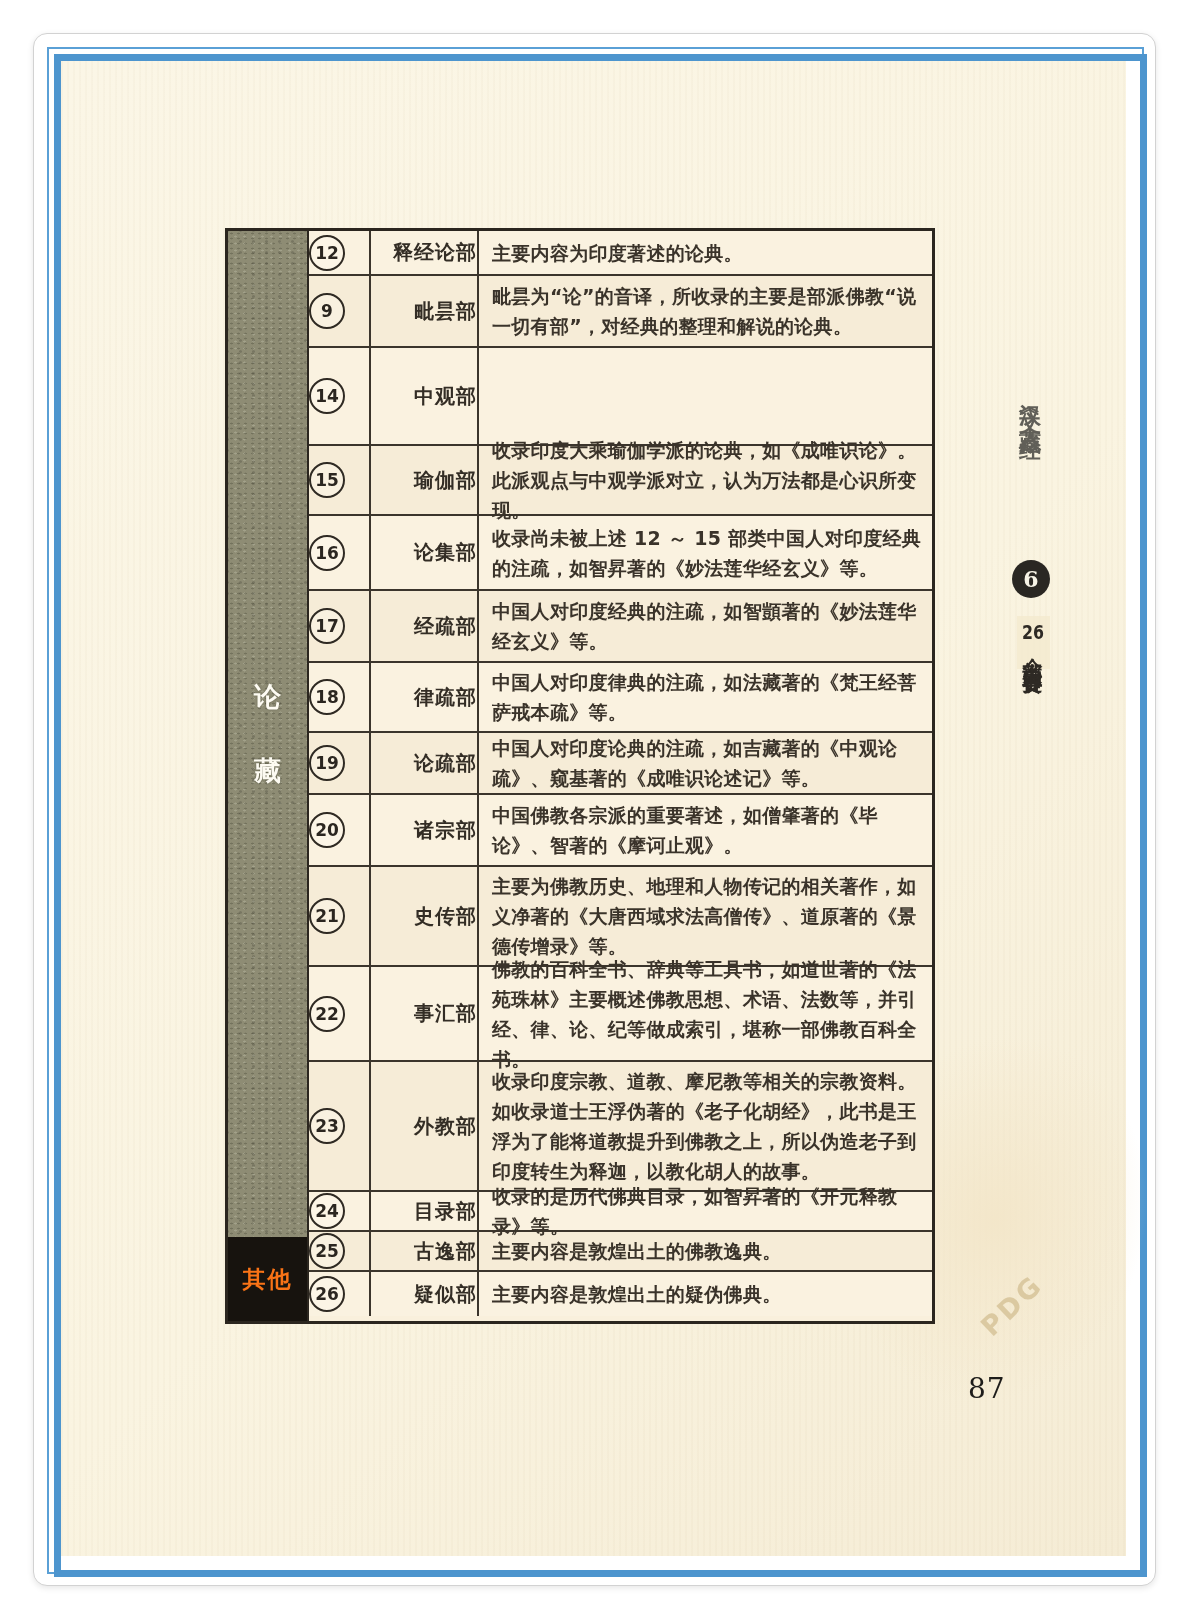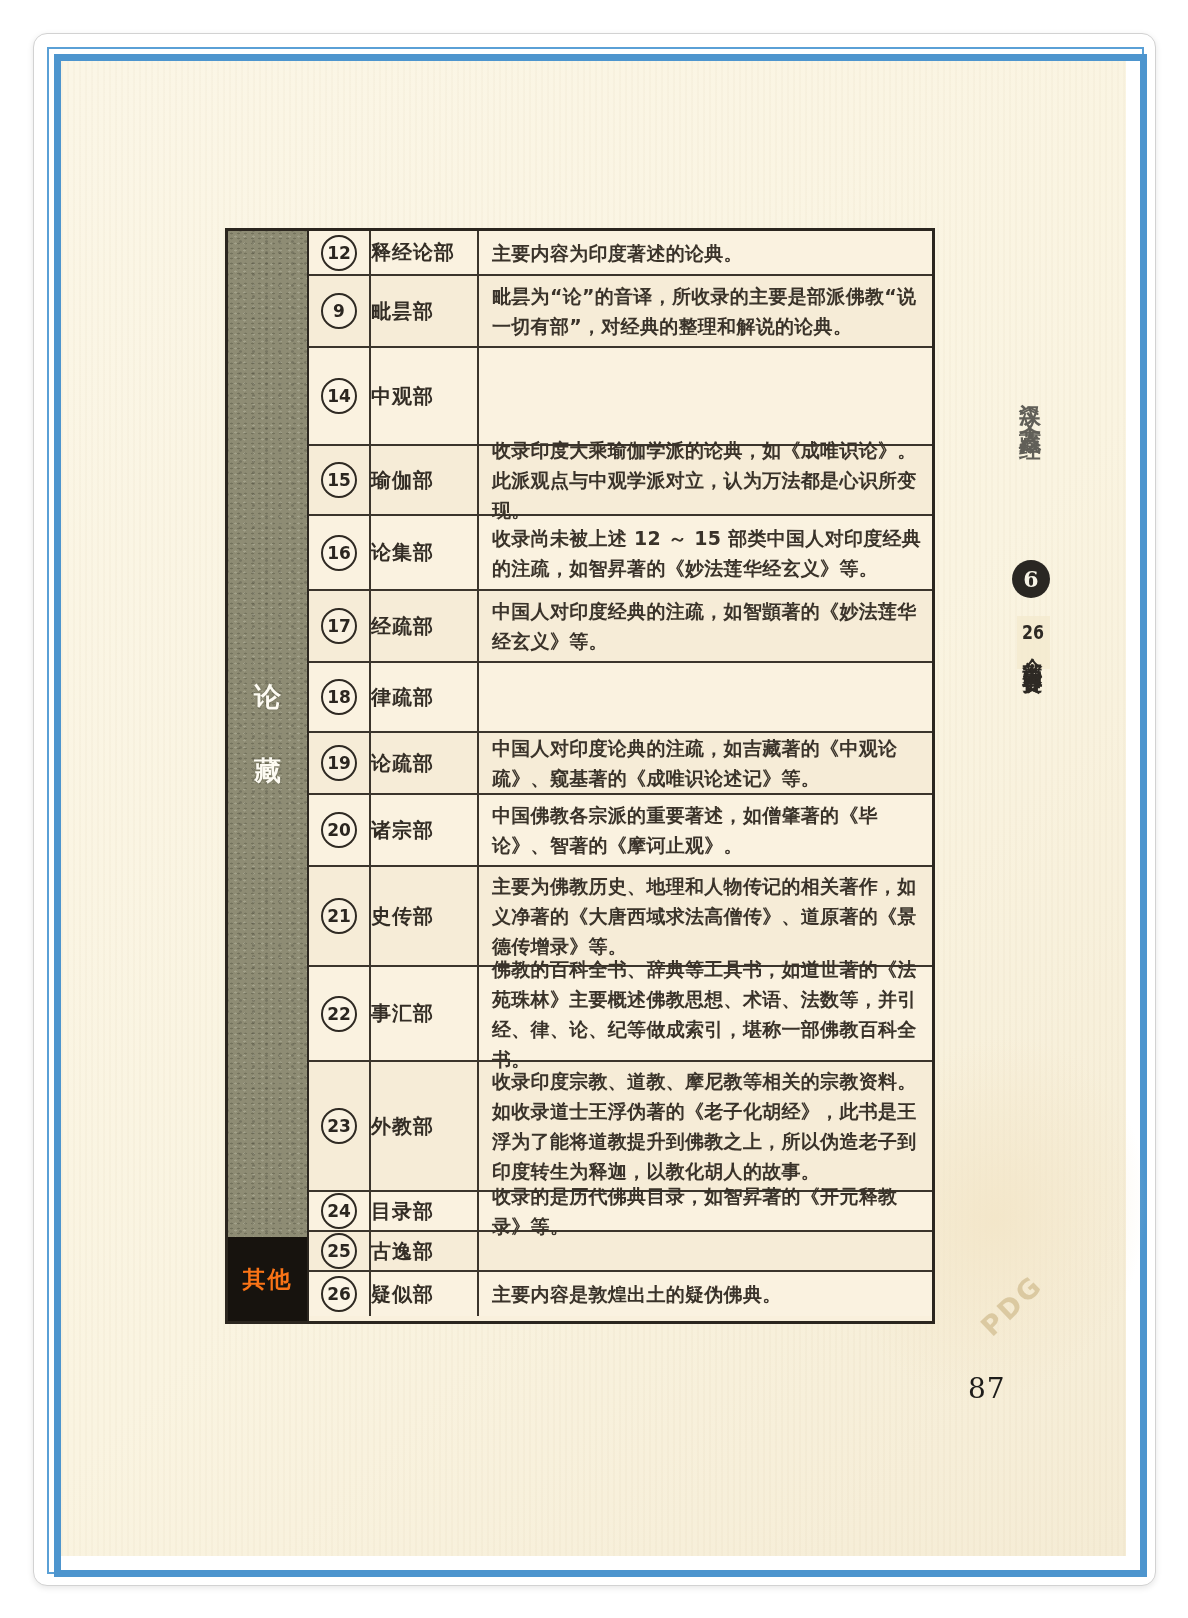--- a/index.html
+++ b/index.html
@@ -71,22 +71,22 @@
   .other-label{color:#f97316;font-size:23px;font-weight:bold;letter-spacing:2px;text-align:right;}
   .rows{position:absolute;left:81px;top:0;right:0;bottom:0;}
   .row{
     display:flex;box-sizing:border-box;border-bottom:2px solid #3b352c;
     align-items:stretch;
   }
   .row:last-child{border-bottom:none;}
   .row:nth-child(odd){background:#faf2e0;}
   .row:nth-child(even){background:#f6ecd7;}
   .cell{box-sizing:border-box;display:flex;align-items:center;}
-  .num{width:62px;justify-content:center;border-right:2px solid #3b352c;}
-  .cat{width:108px;justify-content:flex-start;border-right:2px solid #3b352c;
+  .num{width:62px;justify-content:flex-start;border-right:2px solid #3b352c;}
+  .cat{width:108px;justify-content:flex-end;border-right:2px solid #3b352c;
        font-size:20px;font-weight:bold;color:#332d25;letter-spacing:1px;}
   .desc{flex:1;padding:6px 10px 6px 13px;font-size:19px;line-height:30px;
         font-weight:600;color:#3a332a;letter-spacing:0.3px;}
   .circle{
     width:36px;height:36px;border:2px solid #2f2a23;border-radius:50%;
     box-sizing:border-box;display:flex;align-items:center;justify-content:center;
     font-size:17px;font-weight:bold;color:#2b2620;background:rgba(255,252,242,.35);
   }
   
   .r12{height:45px}.r13{height:72px}.r14{height:98px}.r15{height:70px}
@@ -223,20 +223,23 @@
 
     <div class="row r18">
       <div class="cell num">
           <span class="circle">
             <span>18</span>
           </span>
         </div>
       <div class="cell cat">
           <span>律疏部</span>
         </div>
+      <div class="cell desc">
+          <span>中国人对印度律典的注疏，如法藏著的《梵王经菩萨戒本疏》等。</span>
+        </div>
     </div>
 
     <div class="row r19">
       <div class="cell num">
           <span class="circle">
             <span>19</span>
           </span>
         </div>
       <div class="cell cat">
           <span>论疏部</span>
@@ -317,20 +320,23 @@
     </div>
 
     <div class="row r25">
       <div class="cell num">
           <span class="circle">
             <span>25</span>
           </span>
         </div>
       <div class="cell cat">
           <span>古逸部</span>
+        </div>
+      <div class="cell desc">
+          <span>主要内容是敦煌出土的佛教逸典。</span>
         </div>
     </div>
 
     <div class="row r26">
       <div class="cell num">
           <span class="circle">
             <span>26</span>
           </span>
         </div>
       <div class="cell cat">

